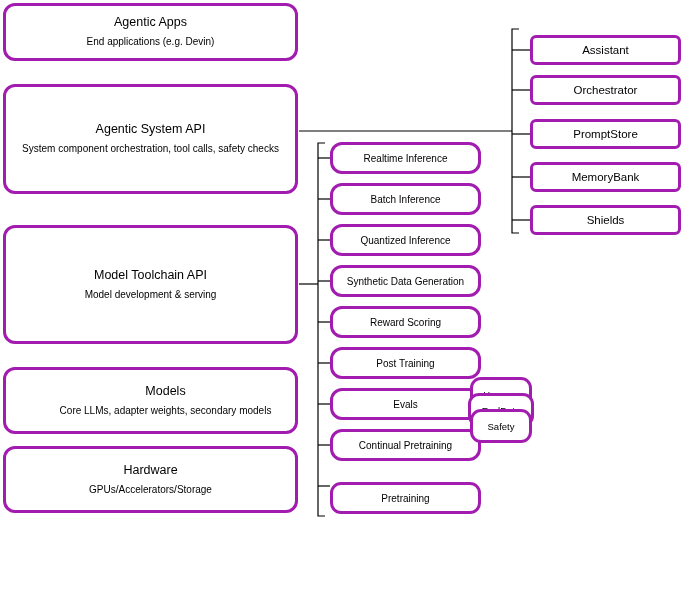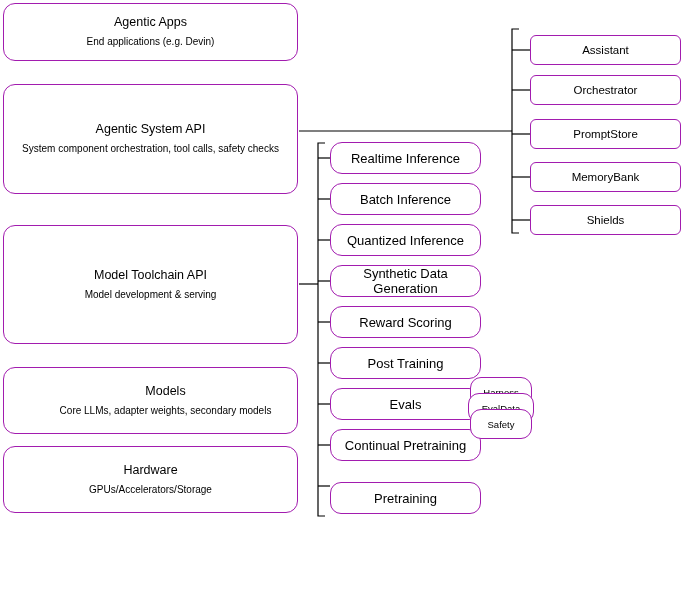--- a/index.html
+++ b/index.html
@@ -11,21 +11,21 @@
     position: relative;
     width: 682px;
     height: 591px;
     background: #ffffff;
     font-family: "Liberation Sans", sans-serif;
     overflow: hidden;
   }
   .box {
     position: absolute;
     box-sizing: border-box;
-    border: 1px solid #a21caf;
+    border: 3px solid #a21caf;
     background: #ffffff;
     display: flex;
     flex-direction: column;
     align-items: center;
     justify-content: center;
     text-align: center;
   }
   .stack-box {
     border-radius: 12px;
     left: 3px;
@@ -40,21 +40,21 @@
     font-size: 10px;
     color: #000000;
     margin-top: 5px;
     line-height: 1.25;
   }
   .mid-box {
     border-radius: 12px;
     left: 330px;
     width: 151px;
     height: 32px;
-    font-size: 13px;
+    font-size: 10px;
   }
   .right-box {
     border-radius: 6px;
     left: 530px;
     width: 151px;
     height: 30px;
     font-size: 11.5px;
   }
   .pill {
     border-radius: 11px;

